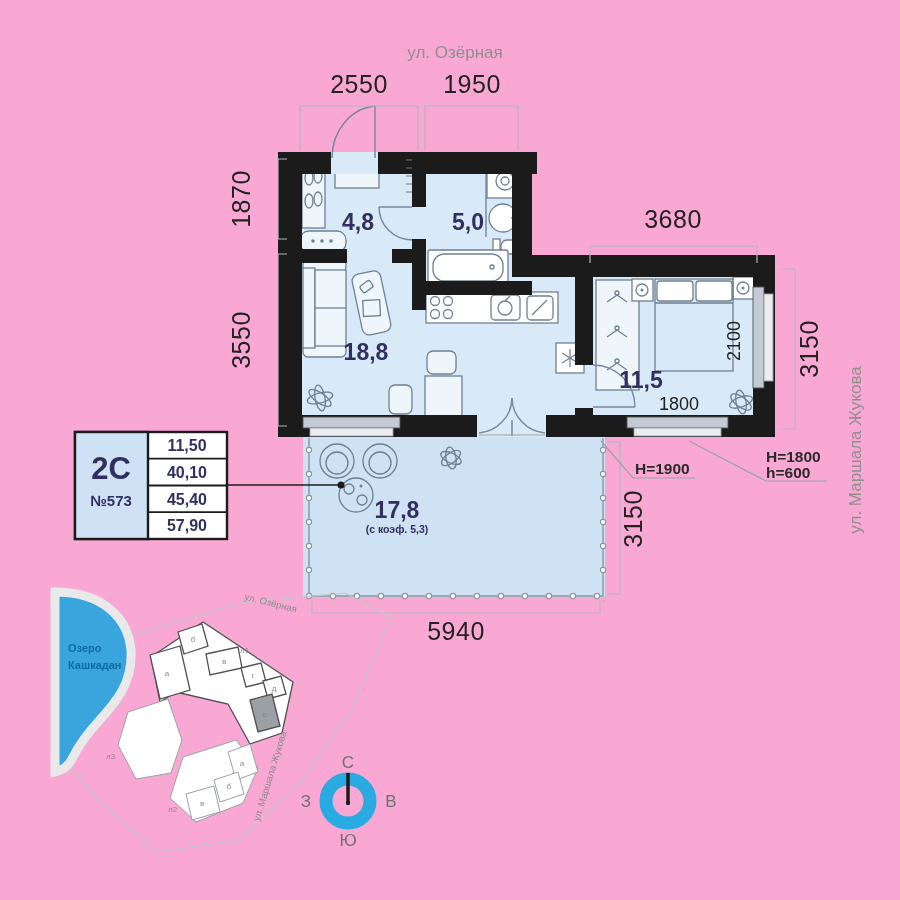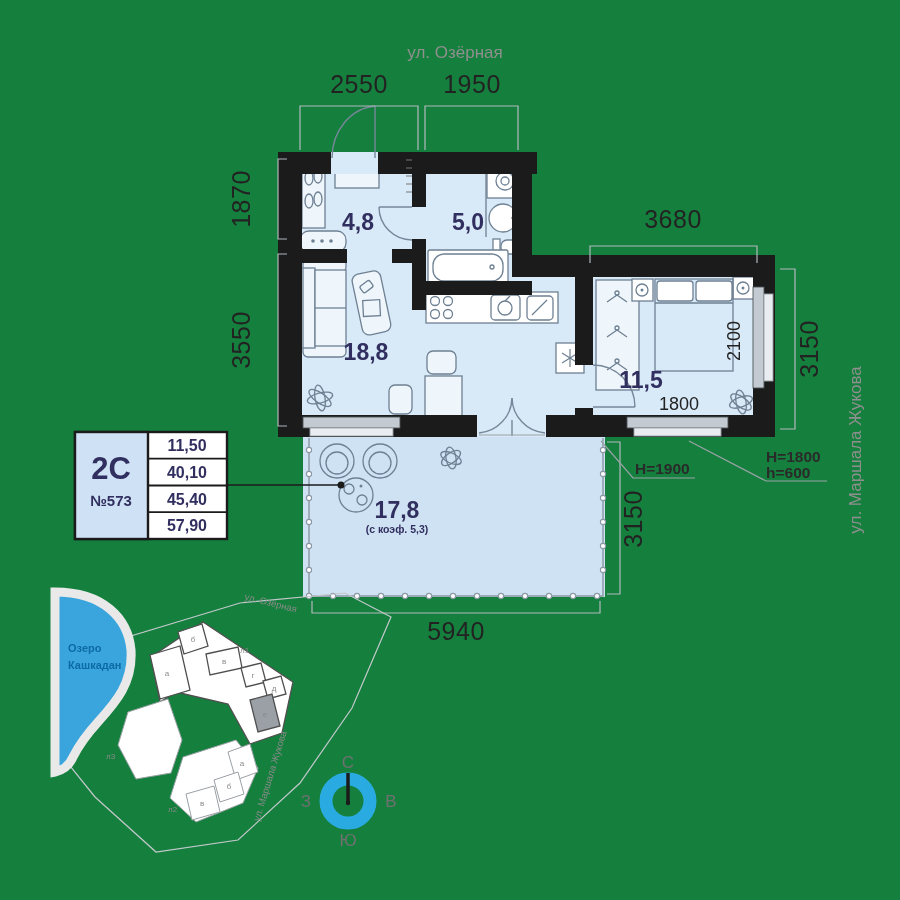--- a/index.html
+++ b/index.html
@@ -1,16 +1,16 @@
 <!DOCTYPE html>
 <html><head>
 <meta charset="utf-8">
 <style>
   html,body{margin:0;padding:0;background:#ffffff;}
-  .stage{position:relative;width:900px;height:900px;background:#15803d;overflow:hidden;
+  .stage{position:relative;width:900px;height:900px;background:#f9a8d4;overflow:hidden;
          font-family:"Liberation Sans",sans-serif;}
   svg text{font-family:"Liberation Sans",sans-serif;}
   .wall{fill:#1b1b1b;stroke:none;}
   .floor{fill:#d8e9f7;}
   .terrace{fill:#cfe2f3;}
   .f{fill:#eef5fb;stroke:#6e8093;stroke-width:1.3;}
   .fw{fill:#ffffff;stroke:#6e8093;stroke-width:1.3;}
   .fo{fill:none;stroke:#6e8093;stroke-width:1.3;}
   .door{fill:none;stroke:#76879a;stroke-width:1.4;}
   .bracket{fill:none;stroke:#b2b8bd;stroke-width:1.2;}

